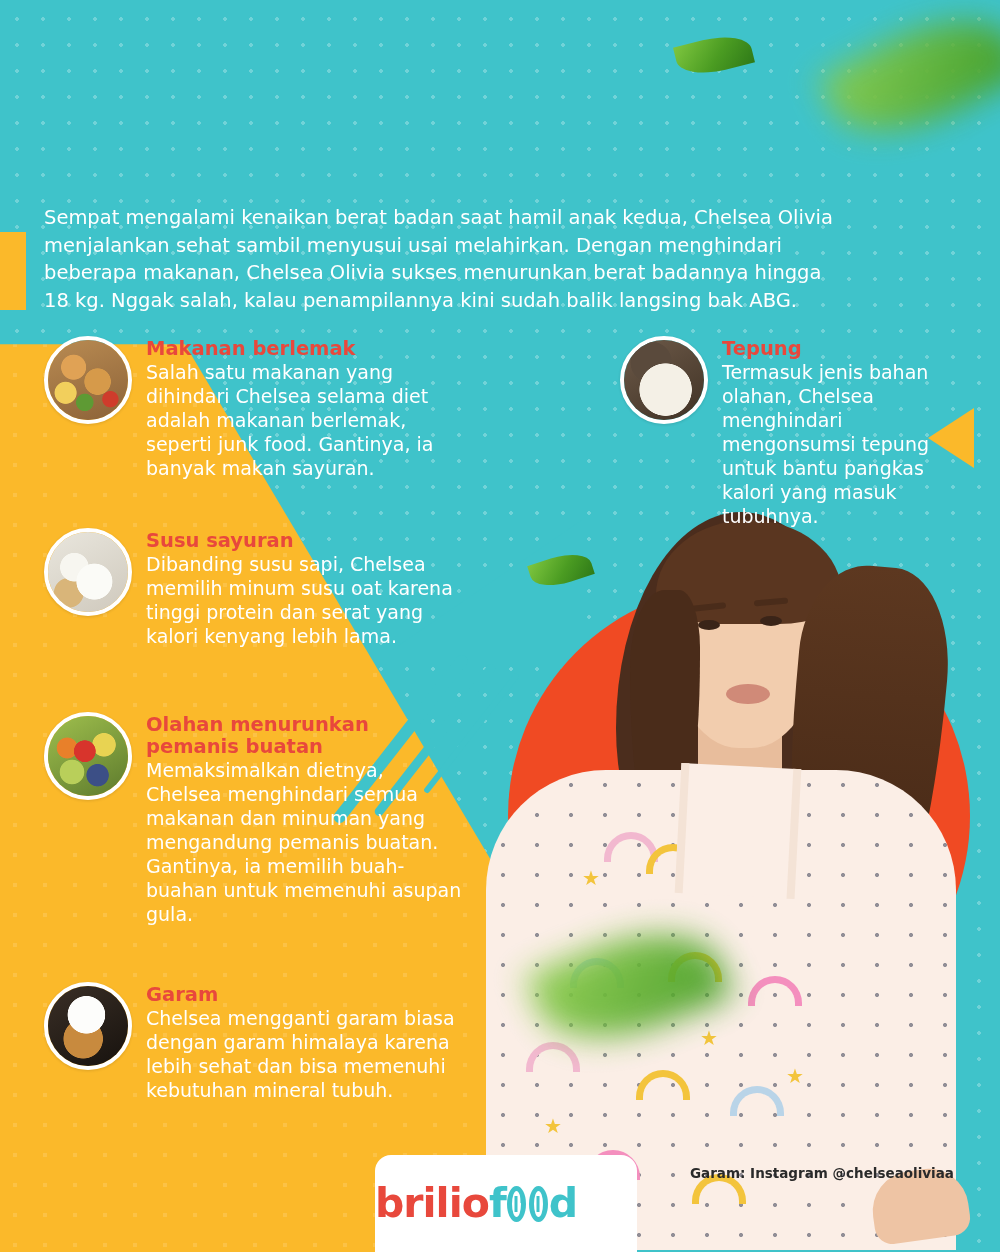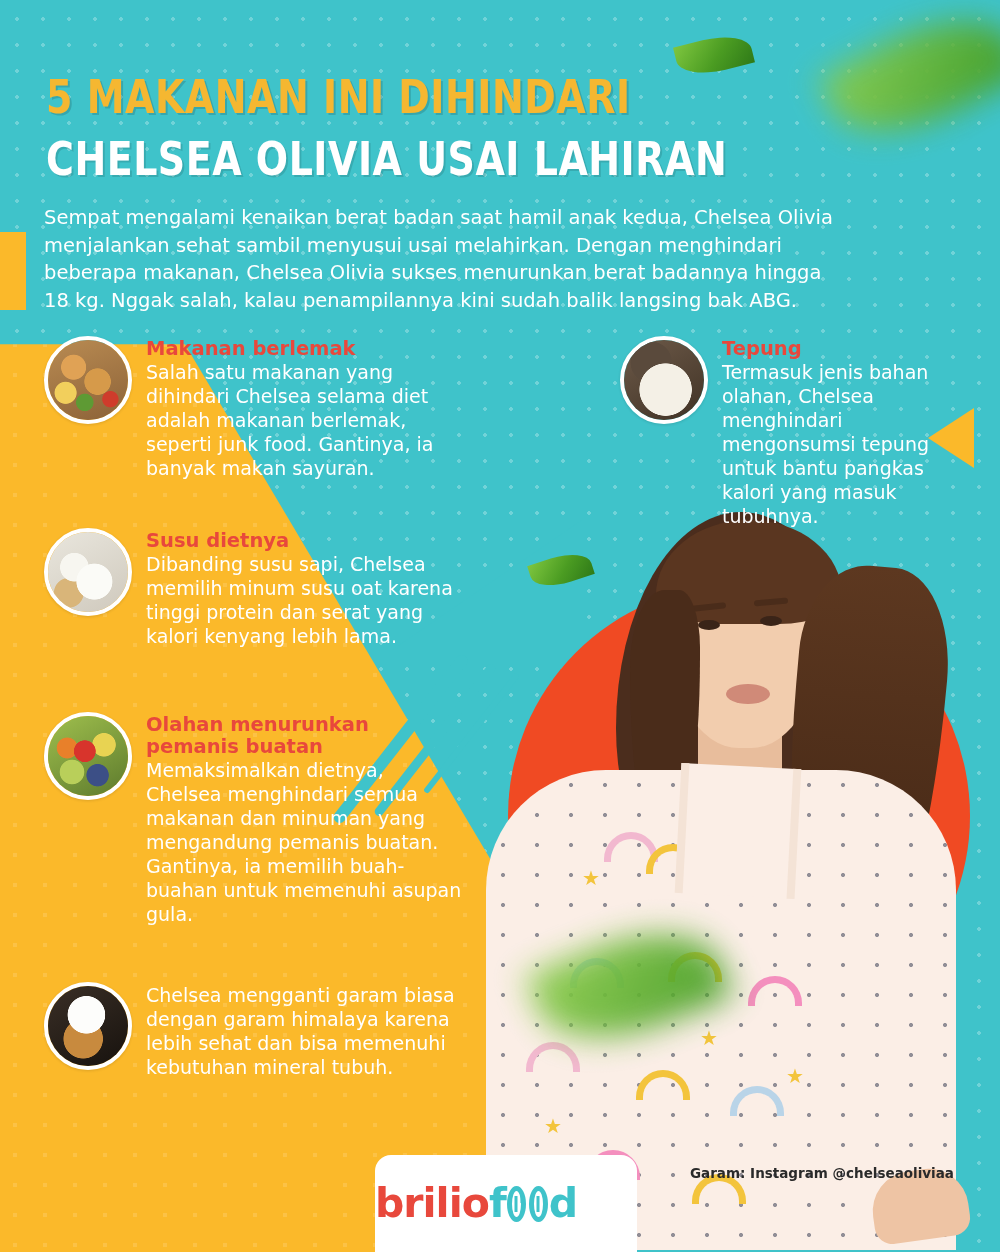--- a/index.html
+++ b/index.html
@@ -478,24 +478,20 @@
       <div class="star" style="left:214px; top:258px;">★</div>
       <div class="star" style="left:300px; top:296px;">★</div>
       <div class="star" style="left:58px;  top:346px;">★</div>
     </div>
     <div class="p-collar"></div>
     <div class="p-hand"></div>
   </div>
 
   <div class="leaf-blur leaf-blur-2"></div>
 
-  <div class="headline">
-    <div class="headline-line headline-1">5 MAKANAN INI DIHINDARI</div>
-    <div class="headline-line headline-2">CHELSEA OLIVIA USAI LAHIRAN</div>
-  </div>
 
   <div class="intro">Sempat mengalami kenaikan berat badan saat hamil anak kedua, Chelsea Olivia menjalankan sehat sambil menyusui usai melahirkan. Dengan menghindari beberapa makanan, Chelsea Olivia sukses menurunkan berat badannya hingga 18 kg. Nggak salah, kalau penampilannya kini sudah balik langsing bak ABG.</div>
 
   <div class="item item-1">
     <div class="thumb">
       <div class="ph ph-fatty"></div>
     </div>
     <div class="item-body">
       <p class="item-title">Makanan berlemak</p>
       <p class="item-desc">Salah satu makanan yang dihindari Chelsea selama diet adalah makanan berlemak, seperti junk food. Gantinya, ia banyak makan sayuran.</p>
@@ -510,40 +506,41 @@
       <p class="item-title">Tepung</p>
       <p class="item-desc">Termasuk jenis bahan olahan, Chelsea menghindari mengonsumsi tepung untuk bantu pangkas kalori yang masuk tubuhnya.</p>
     </div>
   </div>
 
   <div class="item item-3">
     <div class="thumb">
       <div class="ph ph-milk"></div>
     </div>
     <div class="item-body">
-      <p class="item-title">Susu dietnya</p>
+      <p class="item-title">Susu sayuran</p>
       <p class="item-desc">Dibanding susu sapi, Chelsea memilih minum susu oat karena tinggi protein dan serat yang kalori kenyang lebih lama.</p>
     </div>
   </div>
 
   <div class="item item-4">
     <div class="thumb">
       <div class="ph ph-fruit"></div>
     </div>
     <div class="item-body">
       <p class="item-title">Olahan menurunkan pemanis buatan</p>
       <p class="item-desc">Memaksimalkan dietnya, Chelsea menghindari semua makanan dan minuman yang mengandung pemanis buatan. Gantinya, ia memilih buah-buahan untuk memenuhi asupan gula.</p>
     </div>
   </div>
 
   <div class="item item-5">
     <div class="thumb">
       <div class="ph ph-salt"></div>
     </div>
     <div class="item-body">
+      <p class="item-title">Garam</p>
       <p class="item-desc">Chelsea mengganti garam biasa dengan garam himalaya karena lebih sehat dan bisa memenuhi kebutuhan mineral tubuh.</p>
     </div>
   </div>
 
   <div class="credit">Garam: Instagram @chelseaoliviaa</div>
 
   <div class="logo-card">
     <div class="logo">
       <span class="logo-brilio">brilio</span>
       <span class="logo-f">f</span>

